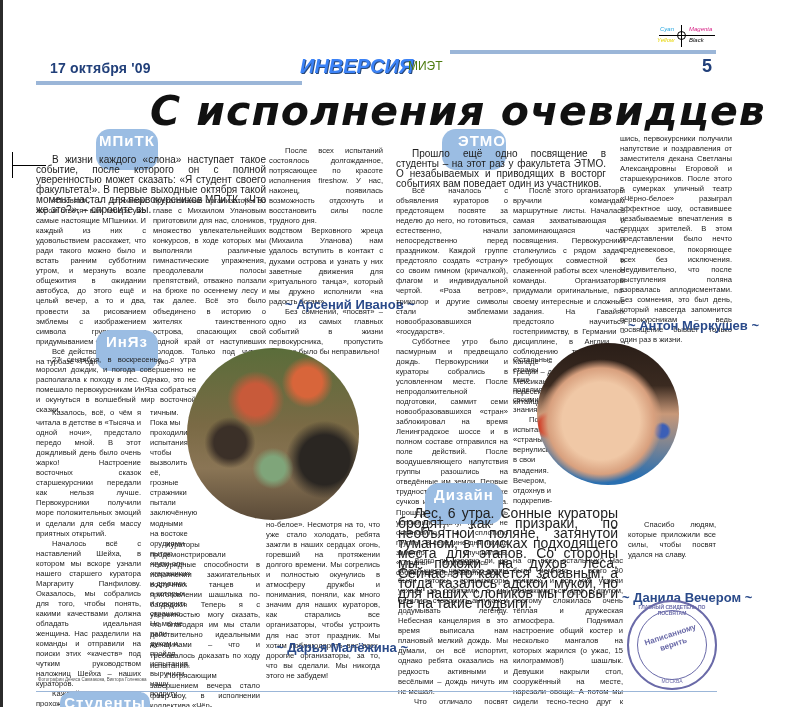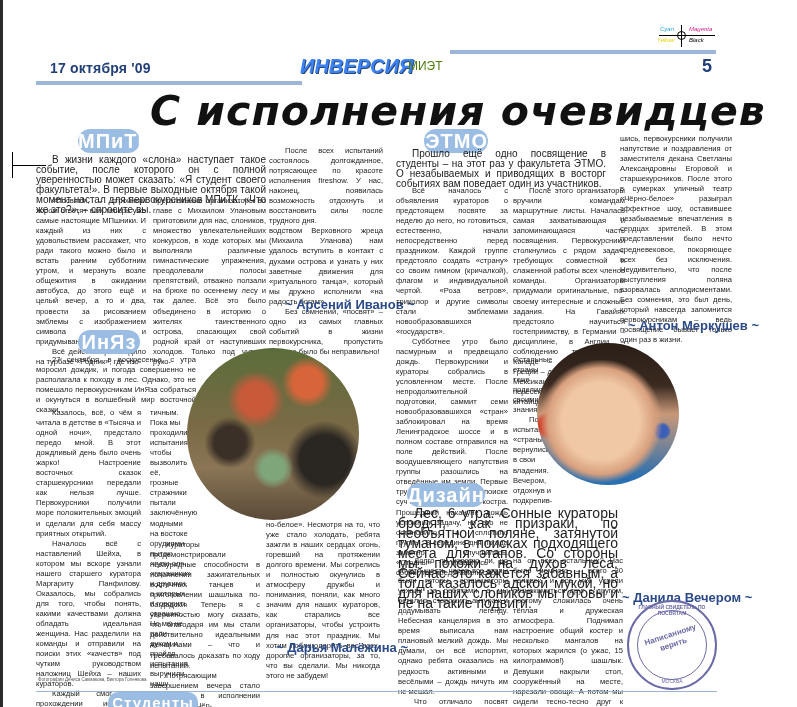--- a/index.html
+++ b/index.html
@@ -19,21 +19,21 @@
   .reg-mark .cyan { position: absolute; left: 3px; top: 2px; color: #29a7df; }
   .reg-mark .magenta { position: absolute; left: 32px; top: 2px; color: #d61f84; }
   .reg-mark .yellow { position: absolute; left: 0px; top: 13px; color: #e6d400; }
   .reg-mark .black { position: absolute; left: 32px; top: 13px; color: #000; }
   .reg-mark .cross-h { position: absolute; left: 2px; top: 11px; width: 56px; height: 1px; background: #000; }
   .reg-mark .cross-v { position: absolute; left: 24px; top: 1px; width: 1px; height: 22px; background: #000; }
   .reg-mark .circle { position: absolute; left: 20px; top: 7px; width: 9px; height: 9px; border: 1px solid #000; border-radius: 50%; }
 
   .headline { position: absolute; left: 150px; top: 87px; font-size: 41px; font-weight: bold; font-style: italic; color: #111; letter-spacing: 1px; white-space: nowrap; font-family: "DejaVu Sans", sans-serif; }
 
-  .section-tag { position: absolute; background: #9bbde3; color: #fff; font-weight: bold; text-align: center; border-radius: 14px; font-size: 20px; letter-spacing: 1px; line-height: 24px; height: 24px; }
+  .section-tag { position: absolute; background: #9bbde3; color: #fff; font-weight: bold; text-align: center; border-radius: 14px; font-size: 15px; letter-spacing: 1px; line-height: 24px; height: 41px; margin-left: 18px; }
 
   .txt { position: absolute; font-size: 7.6px; line-height: 10.05px; color: #222; text-align: justify; font-family: "Liberation Sans", sans-serif; }
   .txt p { text-indent: 16px; }
   .sig { position: absolute; font-size: 13px; font-weight: bold; color: #2a4a8a; white-space: nowrap; }
   .caption { position: absolute; font-size: 4.5px; color: #555; }
 
   .photo { position: absolute; border-radius: 50%; overflow: hidden; }
   .photo-forest { left: 187px; top: 348px; width: 172px; height: 172px;
     background: radial-gradient(circle at 40% 30%, #c85a3a 0 10%, transparent 18%),
                 radial-gradient(circle at 70% 20%, #d8653a 0 8%, transparent 14%),
@@ -47,21 +47,21 @@
                 radial-gradient(circle at 8% 58%, #d0402a 0 6%, transparent 9%),
                 linear-gradient(180deg, #2a1e18 0%, #3a2a20 30%, #c89878 50%, #2a6fb0 95%); }
 
   .stamp { position: absolute; left: 627px; top: 600px; width: 90px; height: 90px; border: 2px solid #6a6aa8; border-radius: 50%; }
   .stamp-inner { position: absolute; left: 8px; top: 8px; width: 70px; height: 70px; border: 1px solid #6a6aa8; border-radius: 50%; }
   .stamp-ring-text { position: absolute; left: 0; top: 2px; width: 86px; text-align: center; font-size: 5px; color: #6a6aa8; font-weight: bold; }
   .stamp-center { position: absolute; left: 10px; top: 28px; width: 66px; text-align: center; font-size: 8px; font-weight: bold; color: #6a6aa8; transform: rotate(-18deg); line-height: 10px; }
   .stamp-bottom { position: absolute; left: 0; bottom: 4px; width: 86px; text-align: center; font-size: 5px; color: #6a6aa8; }
 
   .bottom-rule { position: absolute; left: 36px; top: 691px; width: 681px; height: 1px; background: #9bb6d8; }
-  .bottom-tag { position: absolute; left: 60px; top: 692px; width: 90px; height: 15px; background: #9bbde3; border-radius: 10px 10px 0 0; color: #fff; font-weight: bold; font-size: 15px; text-align: center; line-height: 22px; overflow: hidden; letter-spacing: 1px; margin-left: 48px; }
+  .bottom-tag { position: absolute; left: 60px; top: 692px; width: 90px; height: 15px; background: #9bbde3; border-radius: 10px 10px 0 0; color: #fff; font-weight: bold; font-size: 15px; text-align: center; line-height: 22px; overflow: hidden; letter-spacing: 1px; }
 </style>
 </head>
 <body>
 
 <div class="left-border"></div>
 <div class="crop-mark-h"></div>
 <div class="crop-mark-v"></div>
 
 <div class="reg-mark">
   <span class="cyan">Cyan</span>
@@ -151,20 +151,21 @@
   <p>Лес, 6 утра. Сонные кураторы бродят, как призраки, по необъятной поляне, затянутой туманом, в поисках подходящего места для этапов. Со стороны мы похожи на духов леса. Сейчас это кажется забавным, а тогда казалось адской мукой, но для наших слоников мы готовы и не на такие подвиги.</p>
 </div>
 <div class="txt" style="left:398px; top:556px; width:110px;">
   <p>Долго ли коротко ли, но спустя шесть часов все этапы были готовы, организаторы уехали за ребятами, а мы остались сторожить антураж и додумывать легенду. Небесная канцелярия в это время выписала нам плановый мелкий дождь. Мы думали, он всё испортит, однако ребята оказались на редкость активными и весёлыми – дождь ничуть им не мешал.</p>
   <p>Что отличало посвят дизай-</p>
 </div>
 <div class="txt" style="left:513px; top:556px; width:110px;">
   <p style="text-indent:0">на от всех остальных? Нас было немного – всего 30 человек, и все уже успели познакомиться друг с другом, поэтому сложилась очень тёплая и дружеская атмосфера. Поднимал настроение общий костер и несколько мангалов на которых жарился (о ужас, 15 килограммов!) шашлык. Девушки накрыли стол, сооружённый на месте, нарезали овощи. А потом мы сидели тесно-тесно друг к другу</p>
 </div>
 <div class="txt" style="left:628px; top:520px; width:88px;">
+  <p>Спасибо людям, которые приложили все силы, чтобы посвят удался на славу.</p>
 </div>
 <div class="sig" style="left:622px; top:590px;">~ Данила Вечером ~</div>
 
 <div class="stamp">
   <div class="stamp-inner"></div>
   <div class="stamp-ring-text">ГЛАВНЫЙ СВИДЕТЕЛЬ ПО ПОСВЯТАМ</div>
   <div class="stamp-center">Написанному верить</div>
   <div class="stamp-bottom">МОСКВА</div>
 </div>
 

